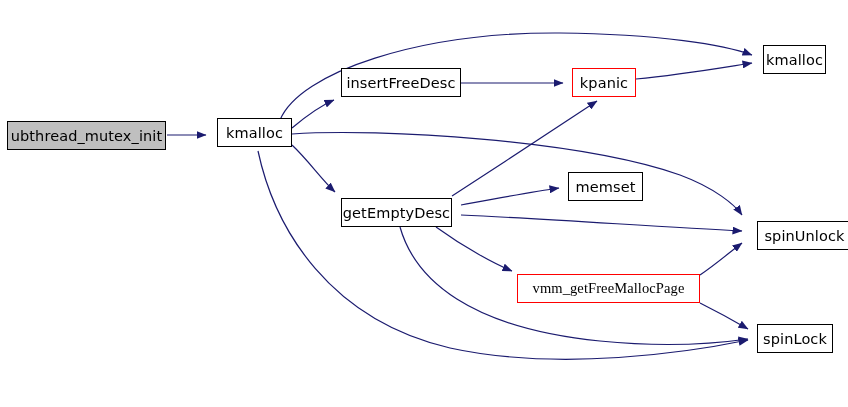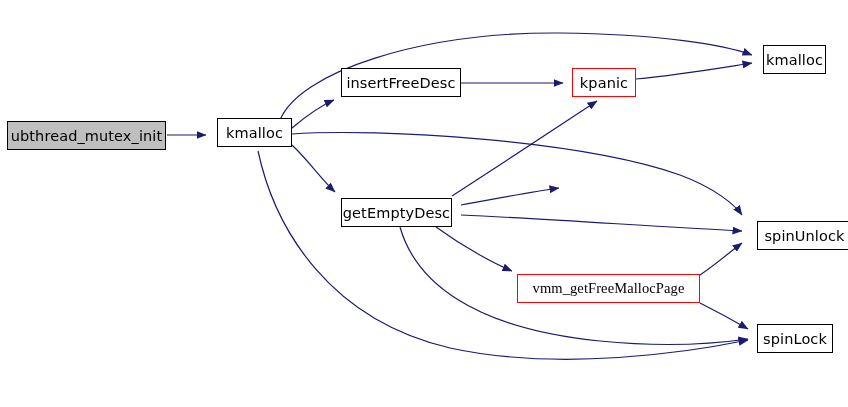--- a/index.html
+++ b/index.html
@@ -94,20 +94,23 @@
   </div>
 
   <div class="node" style="left:763px; top:45px; width:63px; height:29px;">
     <span class="node-label">kmalloc</span>
   </div>
 
   <div class="node" style="left:341px; top:198px; width:111px; height:29px;">
     <span class="node-label">getEmptyDesc</span>
   </div>
 
+  <div class="node" style="left:568px; top:172px; width:75px; height:29px;">
+    <span class="node-label">memset</span>
+  </div>
 
   <div class="node" style="left:750px; top:221px; width:95px; height:29px;margin-left:7px;">
     <span class="node-label">spinUnlock</span>
   </div>
 
   <div class="node warn" style="left:517px; top:274px; width:183px; height:29px;font-family:Liberation Serif, serif;">
     <span class="node-label">vmm_getFreeMallocPage</span>
   </div>
 
   <div class="node" style="left:757px; top:324px; width:76px; height:29px;">

